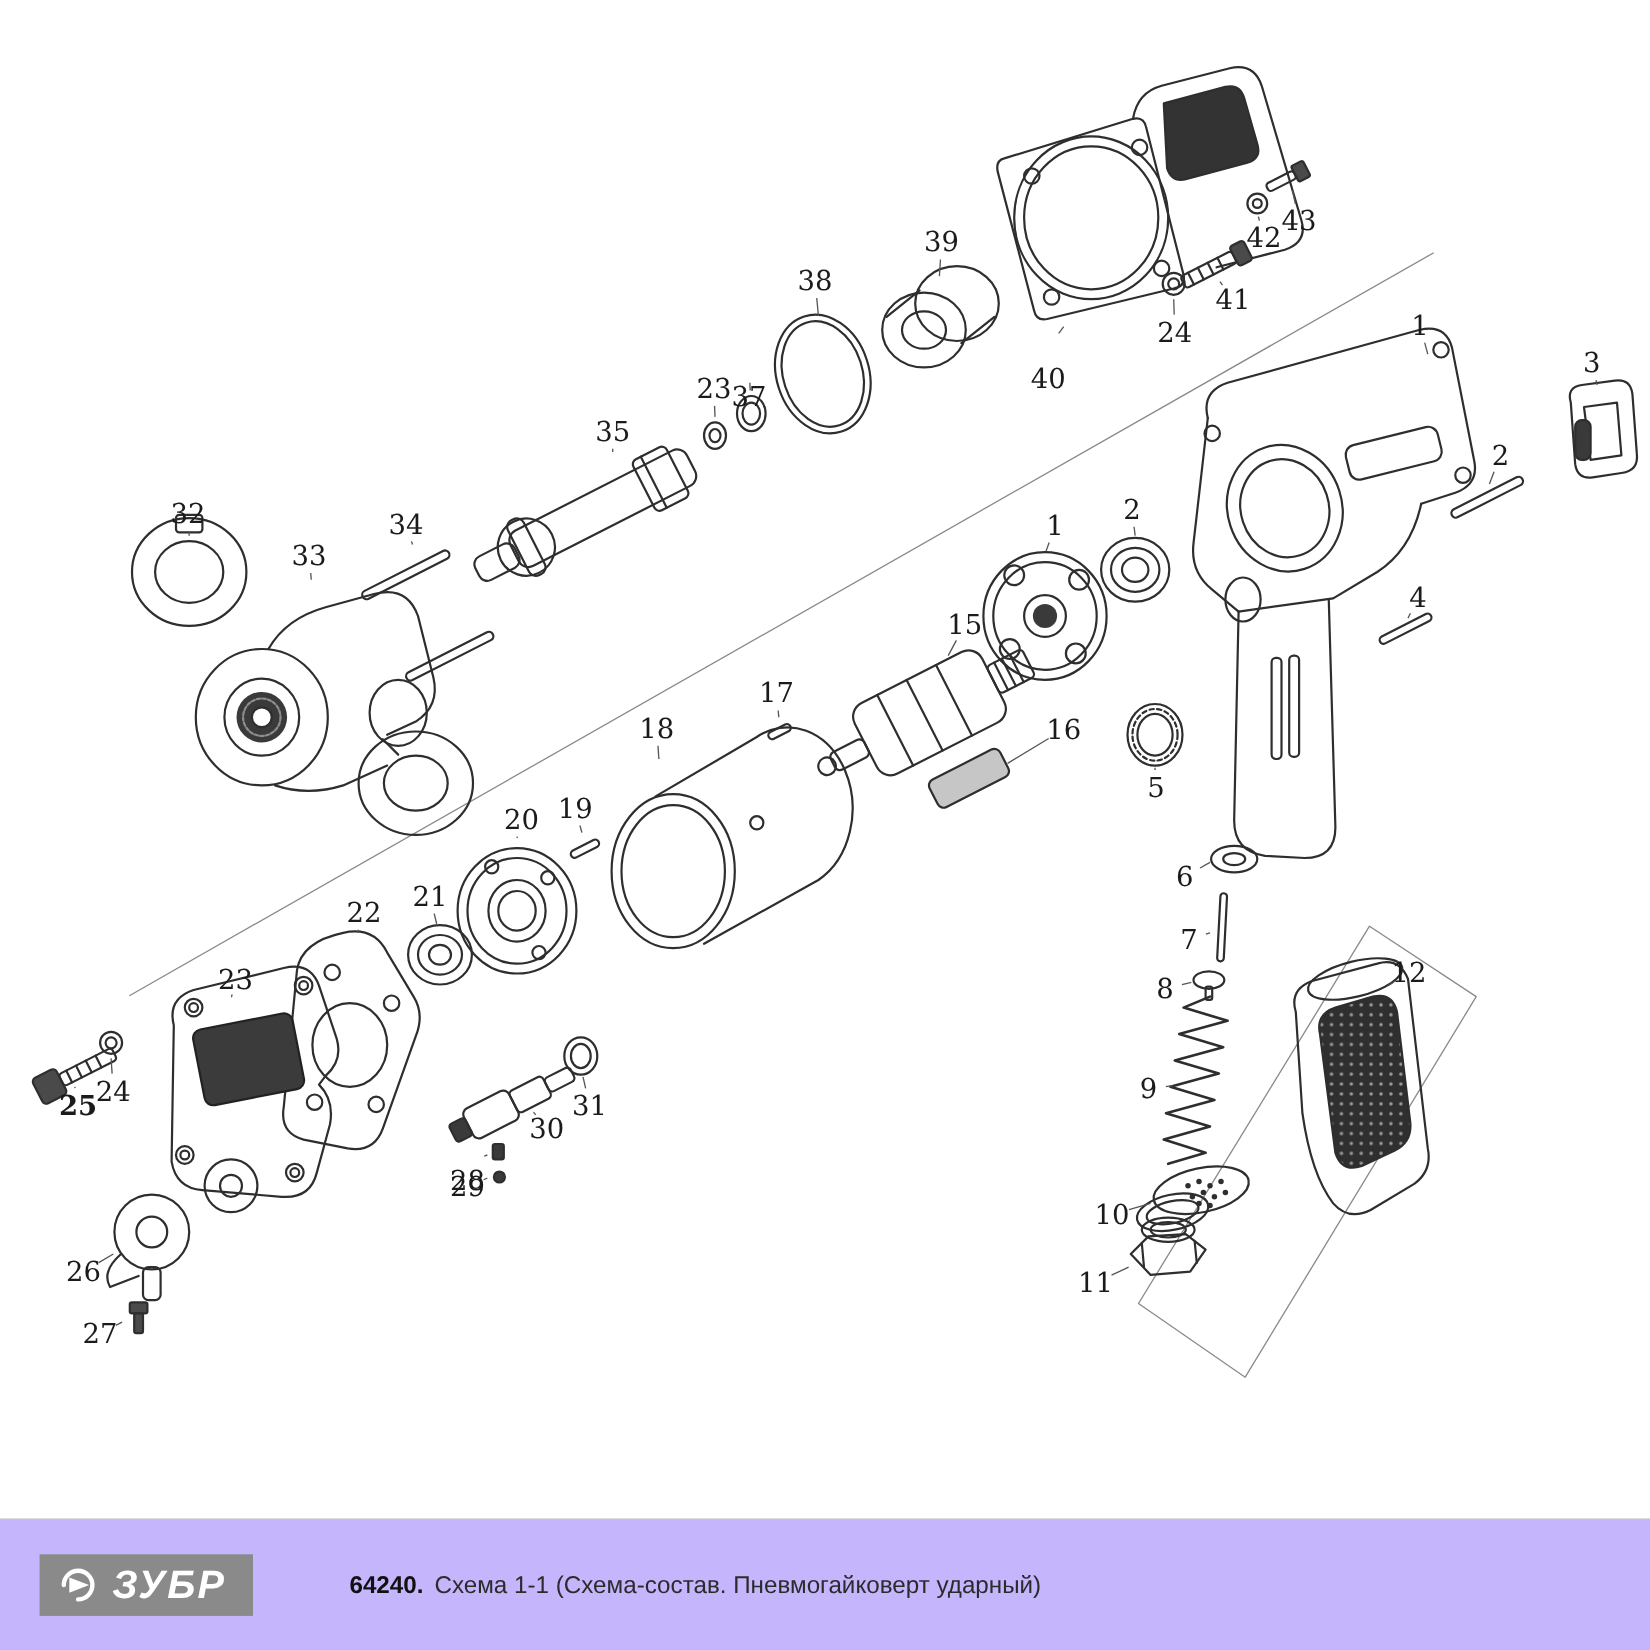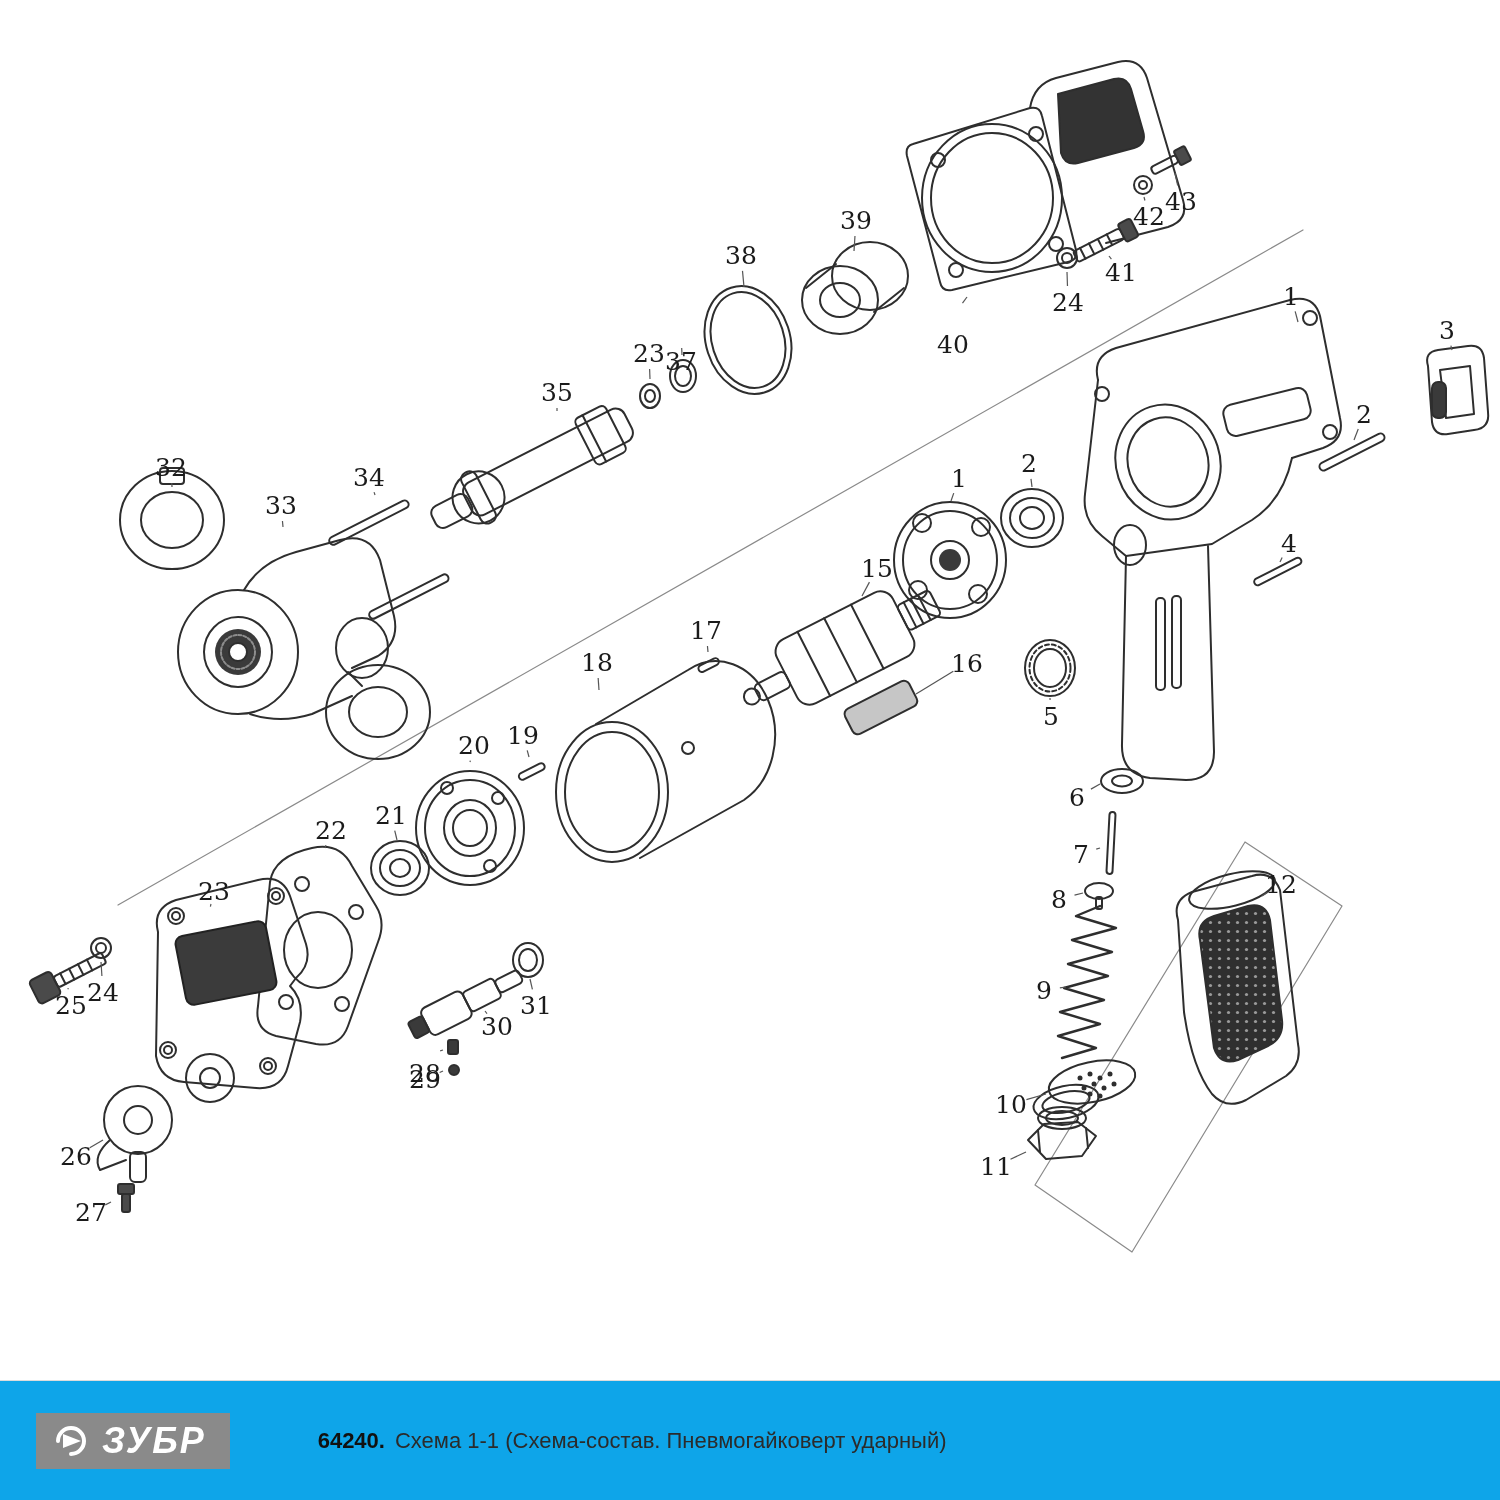--- a/index.html
+++ b/index.html
@@ -10,21 +10,21 @@
   .diagram-area{position:absolute;left:0;top:0;width:1500px;height:1380px;}
   .diagram-area svg{position:absolute;left:0;top:0;}
   #label-layer{position:absolute;left:0;top:0;width:1500px;height:1380px;pointer-events:none;}
   .part-label{
     position:absolute;transform:translate(-50%,-50%);
     font-family:"DejaVu Serif","Liberation Serif",serif;
     font-size:25px;color:#1b1b1b;line-height:1;white-space:nowrap;
   }
   .footer{
     position:absolute;left:0;bottom:0;width:1500px;height:120px;
-    border-top:1px solid #dcdcdc;background:#0ea5e9;
+    border-top:1px solid #dcdcdc;background:#c4b5fd;
     display:flex;align-items:center;gap:52px;padding:0 36px;box-sizing:border-box;
   }
   .brand-logo{
     display:flex;align-items:center;gap:12px;
     background:#8a8a8a;color:#ffffff;
     padding:7px 24px 7px 14px;
     font-weight:bold;font-style:italic;font-size:36px;letter-spacing:2px;
     font-family:"Liberation Sans",sans-serif;
   }
   .brand-logo svg{display:block;}
@@ -428,21 +428,21 @@
       <div class="part-label" style="left: 967px; top: 663px;">16</div>
       <div class="part-label" style="left: 706px; top: 630px;">17</div>
       <div class="part-label" style="left: 597px; top: 662px;">18</div>
       <div class="part-label" style="left: 523px; top: 735px;">19</div>
       <div class="part-label" style="left: 474px; top: 745px;">20</div>
       <div class="part-label" style="left: 391px; top: 815px;">21</div>
       <div class="part-label" style="left: 331px; top: 830px;">22</div>
       <div class="part-label" style="left: 214px; top: 891px;">23</div>
       <div class="part-label" style="left: 1068px; top: 302px;">24</div>
       <div class="part-label" style="left: 103px; top: 992px;">24</div>
-      <div class="part-label" style="left: 71px; top: 1005px;">25</div>
+      <div class="part-label" style="left: 71px; top: 1005px; font-weight: bold;">25</div>
       <div class="part-label" style="left: 76px; top: 1156px;">26</div>
       <div class="part-label" style="left: 91px; top: 1212px;">27</div>
       <div class="part-label" style="left: 425px; top: 1056px; margin-top: 17px;">28</div>
       <div class="part-label" style="left: 425px; top: 1079px;">29</div>
       <div class="part-label" style="left: 497px; top: 1026px;">30</div>
       <div class="part-label" style="left: 536px; top: 1005px;">31</div>
       <div class="part-label" style="left: 171px; top: 467px;">32</div>
       <div class="part-label" style="left: 281px; top: 505px;">33</div>
       <div class="part-label" style="left: 369px; top: 477px;">34</div>
       <div class="part-label" style="left: 557px; top: 392px;">35</div>

